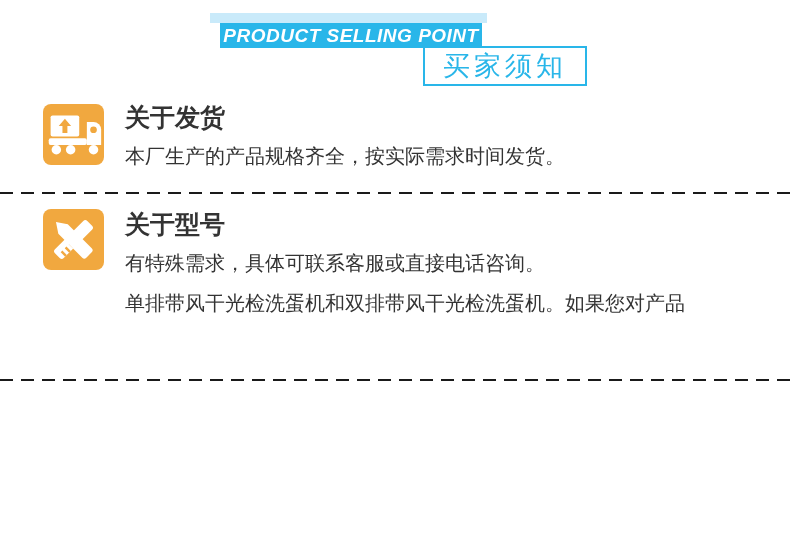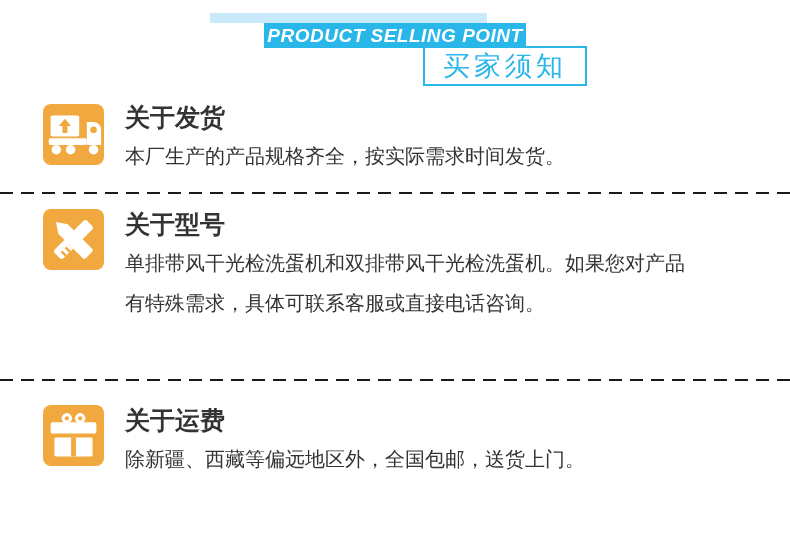--- a/index.html
+++ b/index.html
@@ -19,21 +19,21 @@
   
   .accent-strip{
     position:absolute;left:210px;top:13px;width:277px;height:10px;
     background:var(--light_cyan,#c9eafa);
   }
   .banner{
     position:absolute;left:220px;top:23px;width:262px;height:25px;
     background:var(--cyan,#29b6e9);color:#fff;z-index:2;
     display:flex;align-items:center;justify-content:center;
     font-family:"Liberation Sans",sans-serif;font-style:italic;font-weight:bold;
-    font-size:19px;letter-spacing:.5px;white-space:nowrap;margin-left:44px;
+    font-size:19px;letter-spacing:.5px;white-space:nowrap;
   }
   .notice-box{
     position:absolute;left:423px;top:46px;width:160px;height:36px;z-index:1;
     border:2px solid var(--cyan,#29b6e9);color:var(--cyan,#29b6e9);
     display:flex;align-items:flex-start;justify-content:center;
     font-size:27px;letter-spacing:4px;font-weight:500;white-space:nowrap;
   }
   
   .sec{position:absolute;left:43px;width:730px;}
   .sec1{top:104px;font-family:Liberation Mono, monospace;} .sec2{top:209px;} .sec3{top:405px;}
@@ -103,38 +103,21 @@
           <rect x="25" y="32" width="2.5" height="6.5" fill="#f1a83f"></rect>
           <rect x="31" y="32" width="2.5" height="6.5" fill="#f1a83f"></rect>
         </g>
         <g transform="rotate(45 32 32)">
           <path d="M6 32 L16.5 25 H52 a3 3 0 0 1 3 3 v8 a3 3 0 0 1 -3 3 H16.5 Z" fill="#ffffff"></path>
         </g>
       </svg>
     </div>
     <div class="content">
       <h2>关于型号</h2>
+      <p>有特殊需求，具体可联系客服或直接电话咨询。</p>
       <p>单排带风干光检洗蛋机和双排带风干光检洗蛋机。如果您对产品</p>
-      <p>有特殊需求，具体可联系客服或直接电话咨询。</p>
     </div>
   </section>
 
   <div class="divider d2"></div>
 
-  <section class="sec sec3">
-    <div class="icon-box">
-      <svg viewBox="0 0 64 64">
-        <circle cx="25" cy="14" r="5.5" fill="#ffffff"></circle>
-        <circle cx="39" cy="14" r="5.5" fill="#ffffff"></circle>
-        <circle cx="25" cy="14" r="2.2" fill="#f1a83f"></circle>
-        <circle cx="39" cy="14" r="2.2" fill="#f1a83f"></circle>
-        <rect x="8" y="18" width="48" height="12" rx="2" fill="#ffffff"></rect>
-        <rect x="12" y="34" width="40" height="20" rx="1.5" fill="#ffffff"></rect>
-        <rect x="29.5" y="34" width="5" height="20" fill="#f1a83f"></rect>
-      </svg>
-    </div>
-    <div class="content">
-      <h2>关于运费</h2>
-      <p>除新疆、西藏等偏远地区外，全国包邮，送货上门。</p>
-    </div>
-  </section>
 
 </div>
 
 </body></html>

